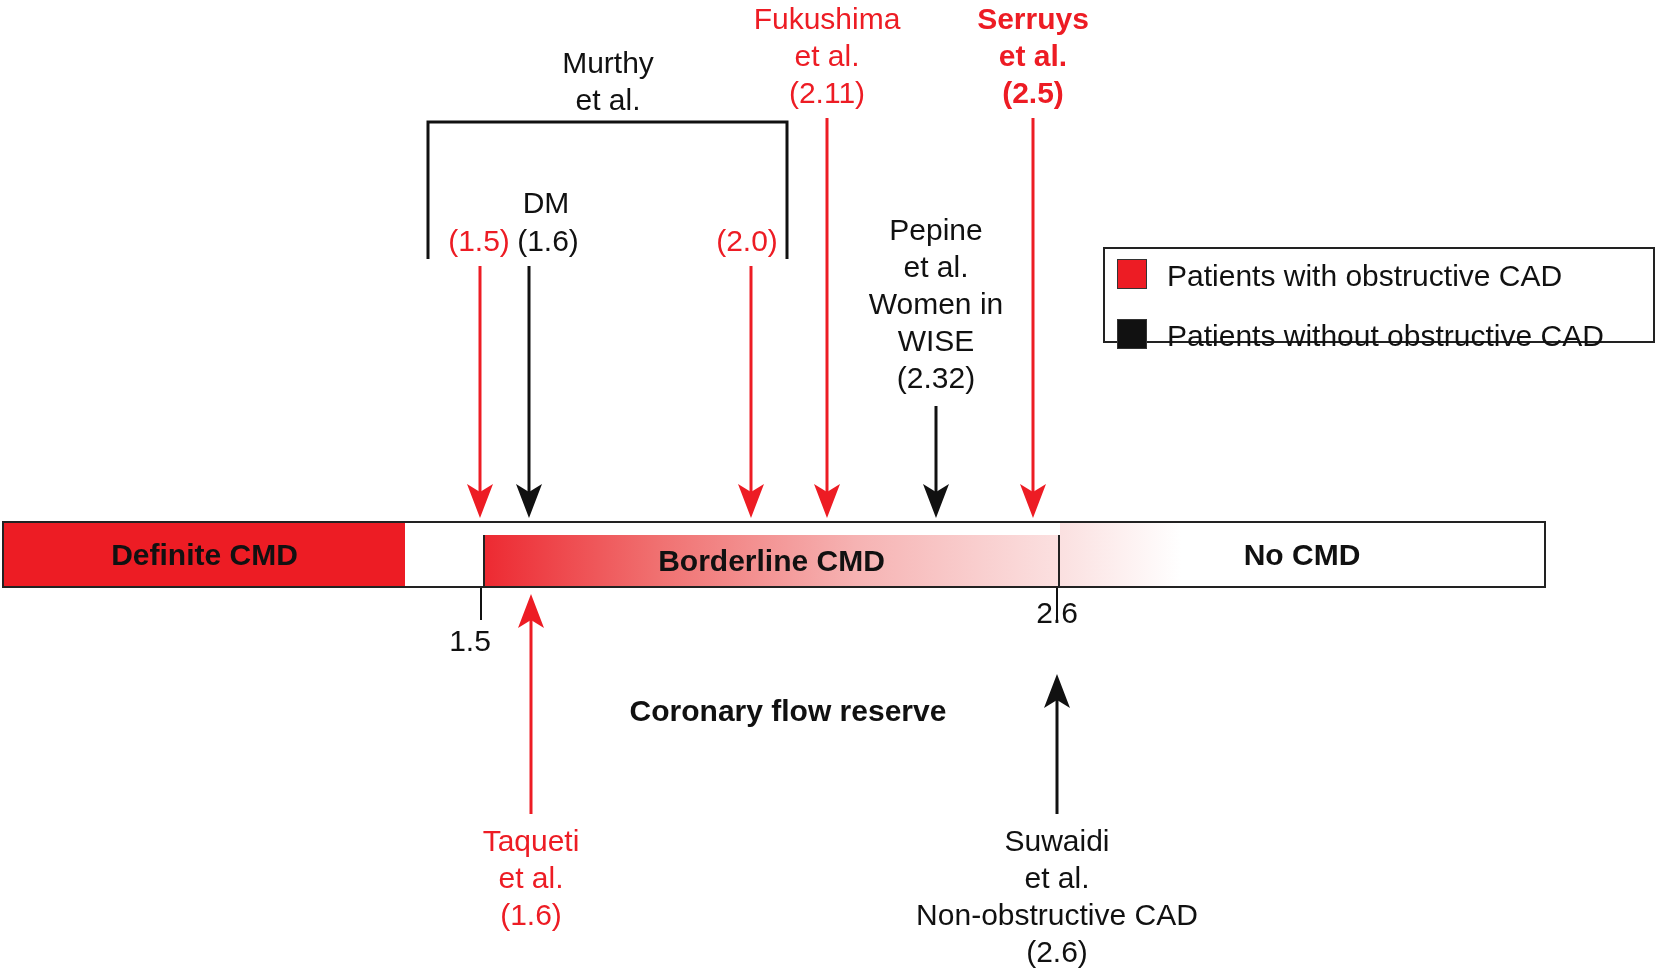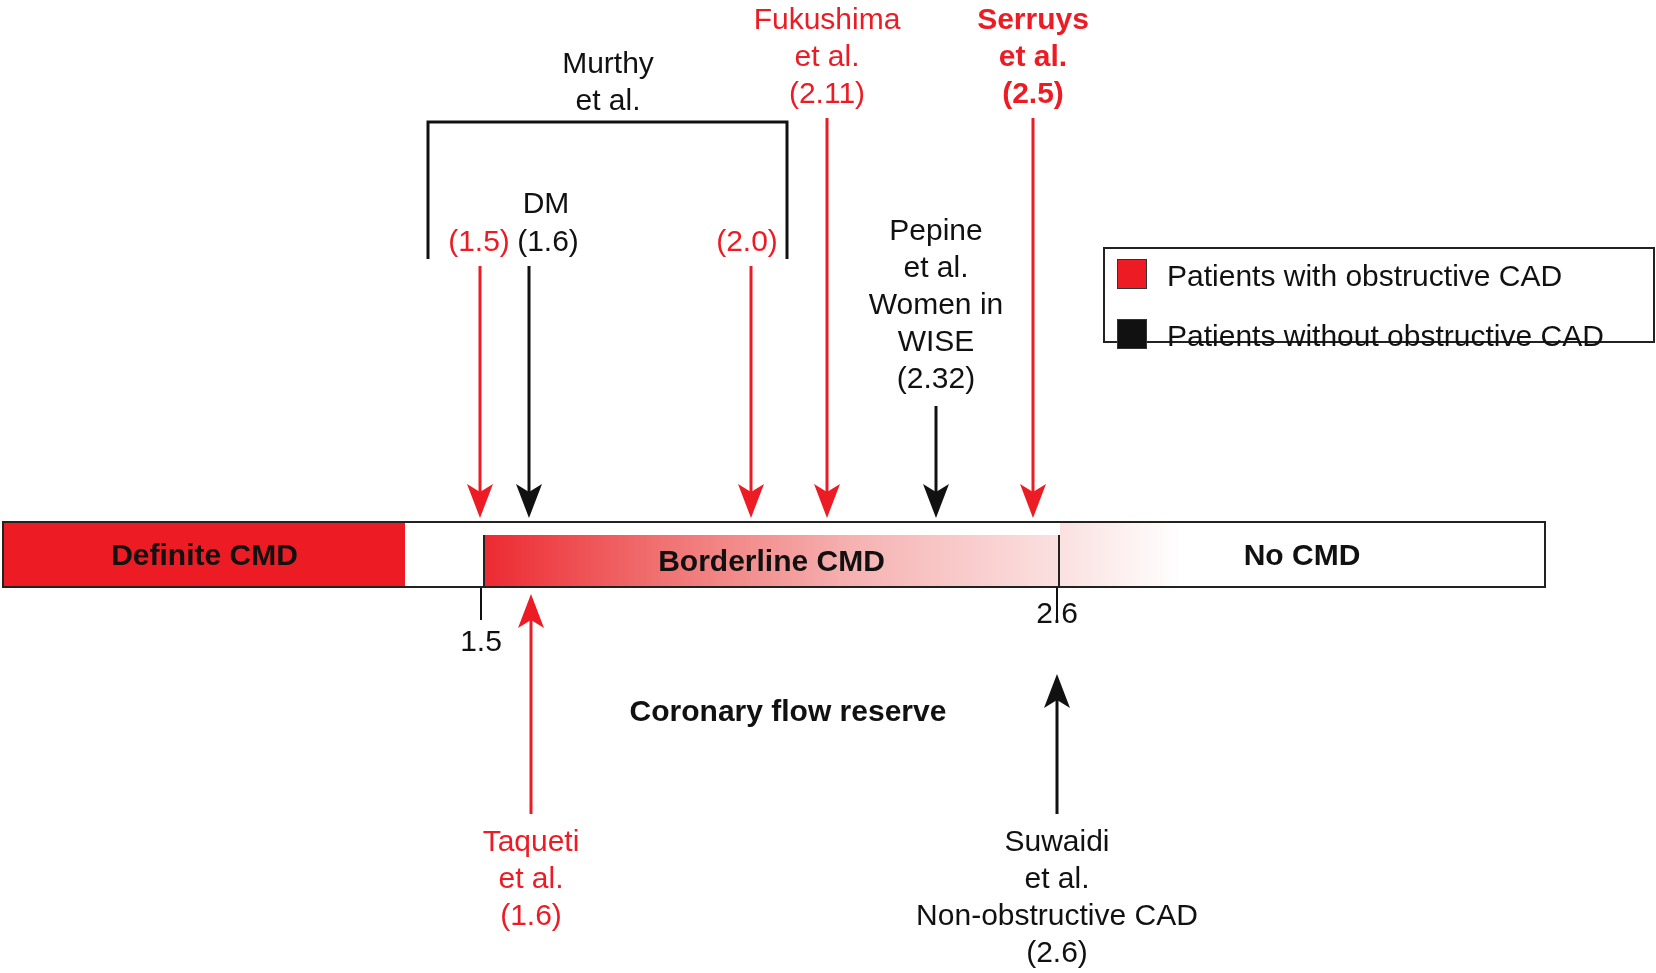--- a/index.html
+++ b/index.html
@@ -104,21 +104,21 @@
 </div>
 
 <div class="lbl blk" style="left:836px; top:211px; width:200px;">
   <div>Pepine</div>
   <div>et al.</div>
   <div>Women in</div>
   <div>WISE</div>
   <div>(2.32)</div>
 </div>
 
-<div class="lbl blk" style="left:441px; top:622px; width:80px;">1.5</div>
+<div class="lbl blk" style="left:430px; top:622px; width:80px;">1.5</div>
 <div class="lbl blk" style="left:1017px; top:594px; width:80px;">2.6</div>
 
 <div class="lbl blk bold" style="left:588px; top:692px; width:400px;">Coronary flow reserve</div>
 
 <div class="lbl red" style="left:451px; top:822px; width:160px;">
   <div>Taqueti</div>
   <div>et al.</div>
   <div>(1.6)</div>
 </div>
 

